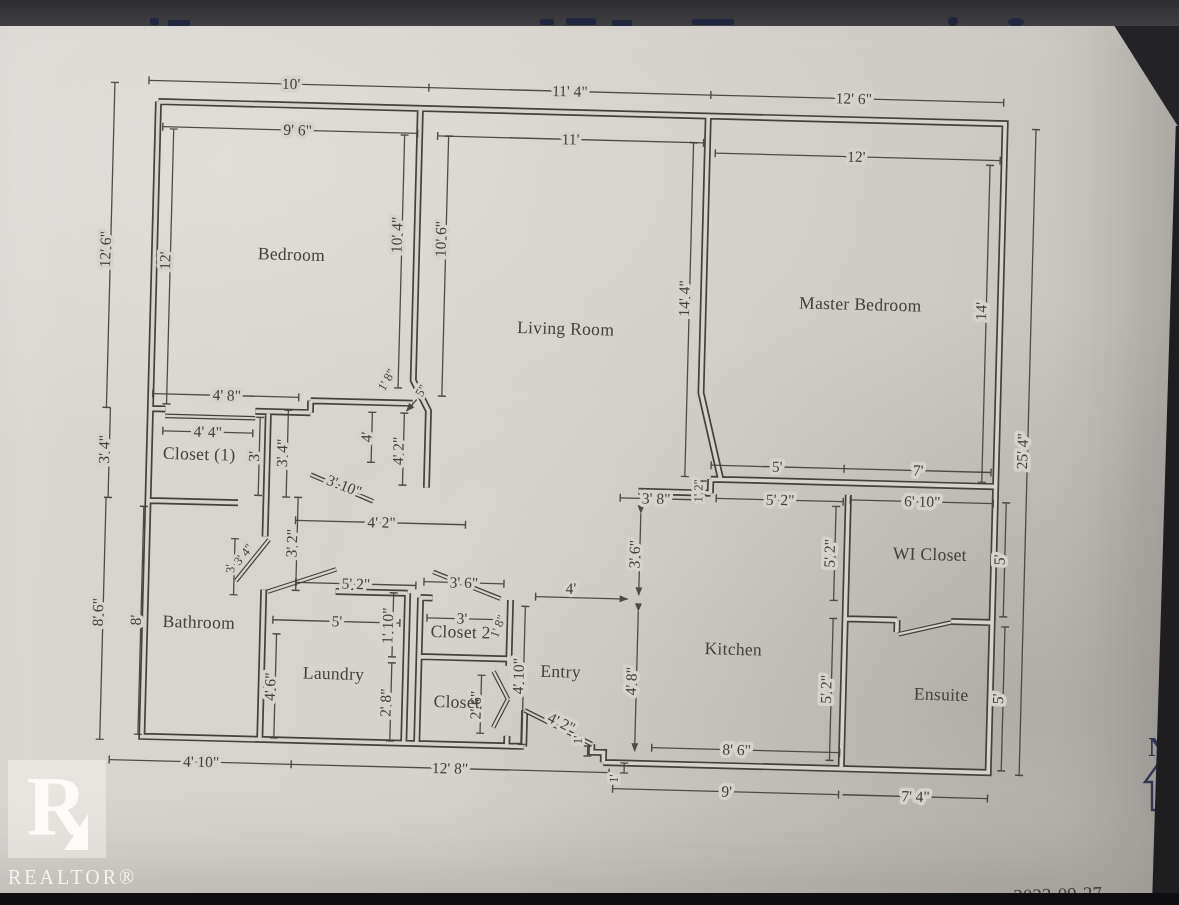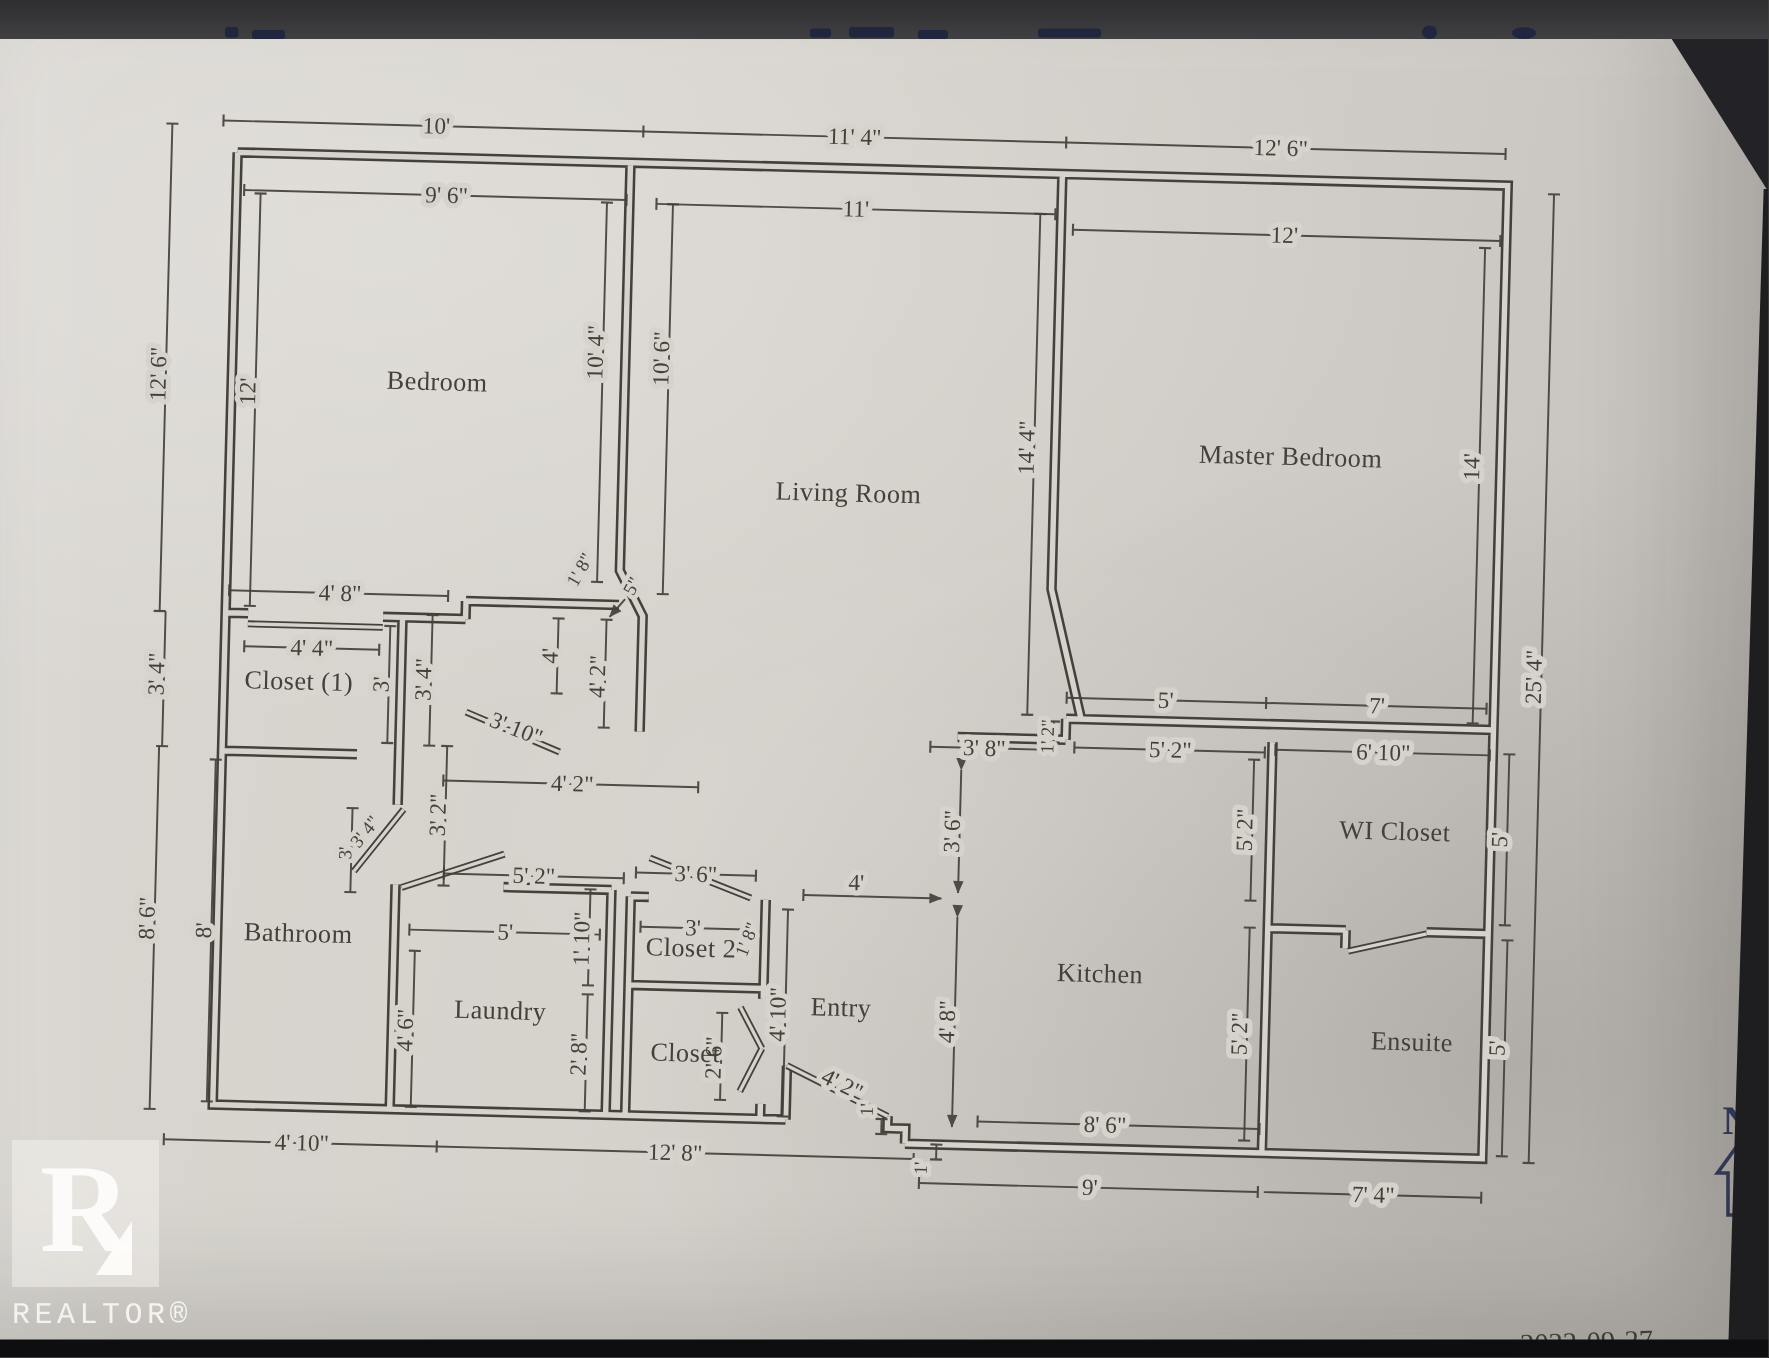--- a/index.html
+++ b/index.html
@@ -31,21 +31,21 @@
     clip-path:polygon(0 0,100% 0,100% 100%);z-index:4;}
   .edge-r{position:absolute;right:0;top:126px;width:27px;height:779px;background:#1e1d20;
     clip-path:polygon(88% 0,100% 0,100% 100%,0 100%);z-index:4;}
   .watermark{position:absolute;left:8px;top:760px;width:110px;z-index:7;}
   .wm-box{position:relative;width:98px;height:98px;background:rgba(246,244,241,0.48);
     display:flex;align-items:center;justify-content:center;}
   .wm-r{font-family:"Liberation Serif",serif;font-weight:bold;font-size:84px;line-height:1;
     color:rgba(253,252,250,0.95);margin-top:-4px;}
   .wm-leg{position:absolute;left:56px;top:54px;width:0;height:0;
     border-bottom:36px solid rgba(253,252,250,0.95);border-left:24px solid transparent;}
-  .wm-text{margin-top:8px;color:rgba(250,249,246,0.88);font-family:Liberation Mono, monospace;
+  .wm-text{margin-top:8px;color:rgba(250,249,246,0.88);font-family:Liberation Serif, serif;
     font-size:20px;letter-spacing:3px;white-space:nowrap;}
 </style>
 </head>
 <body>
 
 <div class="photo">
 
 <svg width="1179" height="905" viewBox="0 0 1179 905">
   <defs>
     <marker id="tk" markerWidth="9" markerHeight="9" refX="4.5" refY="4.5" orient="auto" markerUnits="userSpaceOnUse">

